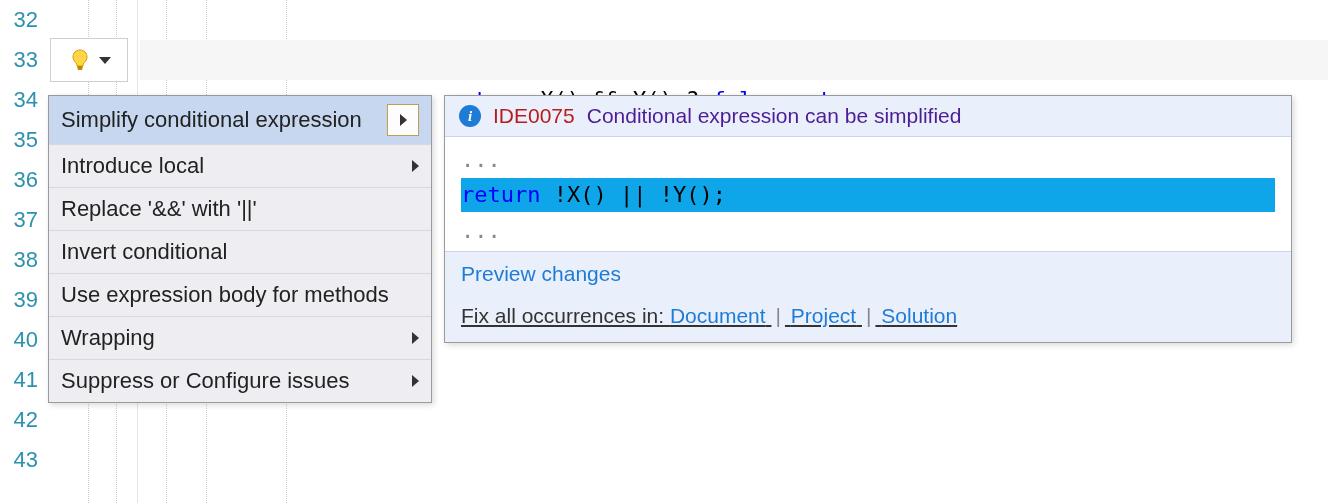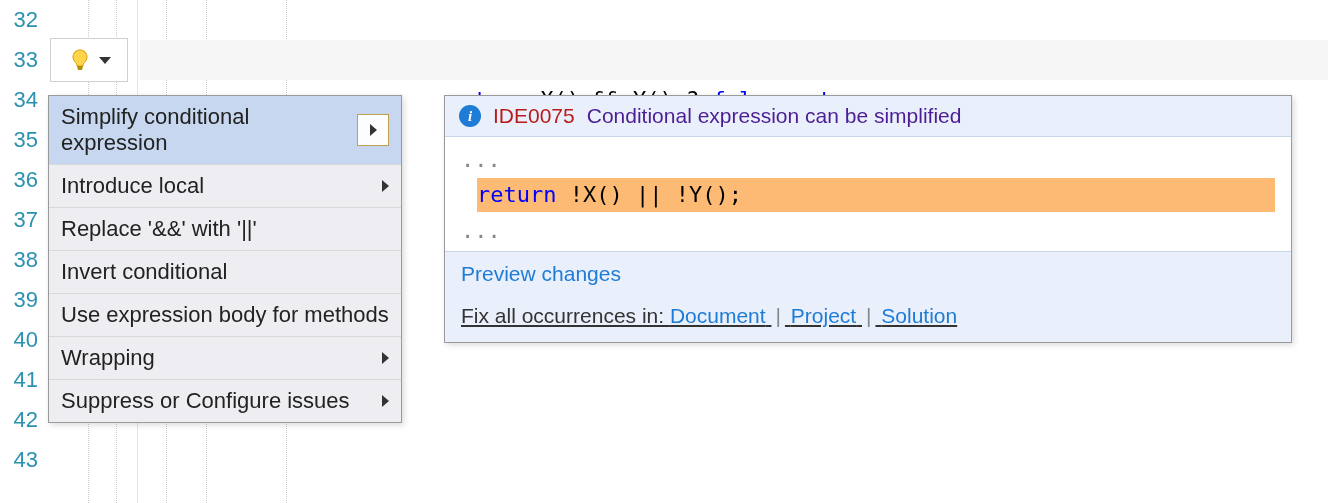--- a/index.html
+++ b/index.html
@@ -89,21 +89,21 @@
     width: 0; height: 0;
     border-left: 6px solid transparent;
     border-right: 6px solid transparent;
     border-top: 7px solid #333;
   }
   
   .qa-menu {
     position: absolute;
     top: 95px;
     left: 48px;
-    width: 354px;
+    width: 384px;
     background: #eeeef2;
     border: 1px solid #9a9a9a;
     box-shadow: 2px 2px 6px rgba(0,0,0,0.15);
     z-index: 10;
   }
   .qa-item, .qa-item-sel {
     display: flex;
     align-items: center;
     justify-content: space-between;
     padding: 8px 12px;
@@ -162,21 +162,21 @@
   .rule-id { color: #b91c1c; }
   .rule-desc { color: #4c1d95; }
   .preview-code {
     padding: 4px 16px 2px 16px;
     font-family: Consolas, monospace;
     font-size: 22px;
   }
   .pc-line { line-height: 34px; white-space: pre; }
   .pc-ellipsis { color: #888; padding: 6px 0; }
   .del-line { background: #f2b8b8; }
-  .add-line { background: #fdba74; margin-left: 16px; }
+  .add-line { background: #0ea5e9; }
   .del-line .kw, .add-line .kw { color: #0000ff; }
   .preview-footer {
     border-top: 1px solid #c8d4ea;
     background: #eaf0fb;
     padding: 10px 16px 14px 16px;
     font-size: 21px;
   }
   .pf-link { color: #1e7bd6; cursor: pointer; }
   .pf-row { margin-top: 18px; color: #333; text-decoration: underline; }
   .sep { color: #888; padding: 0 4px; }

